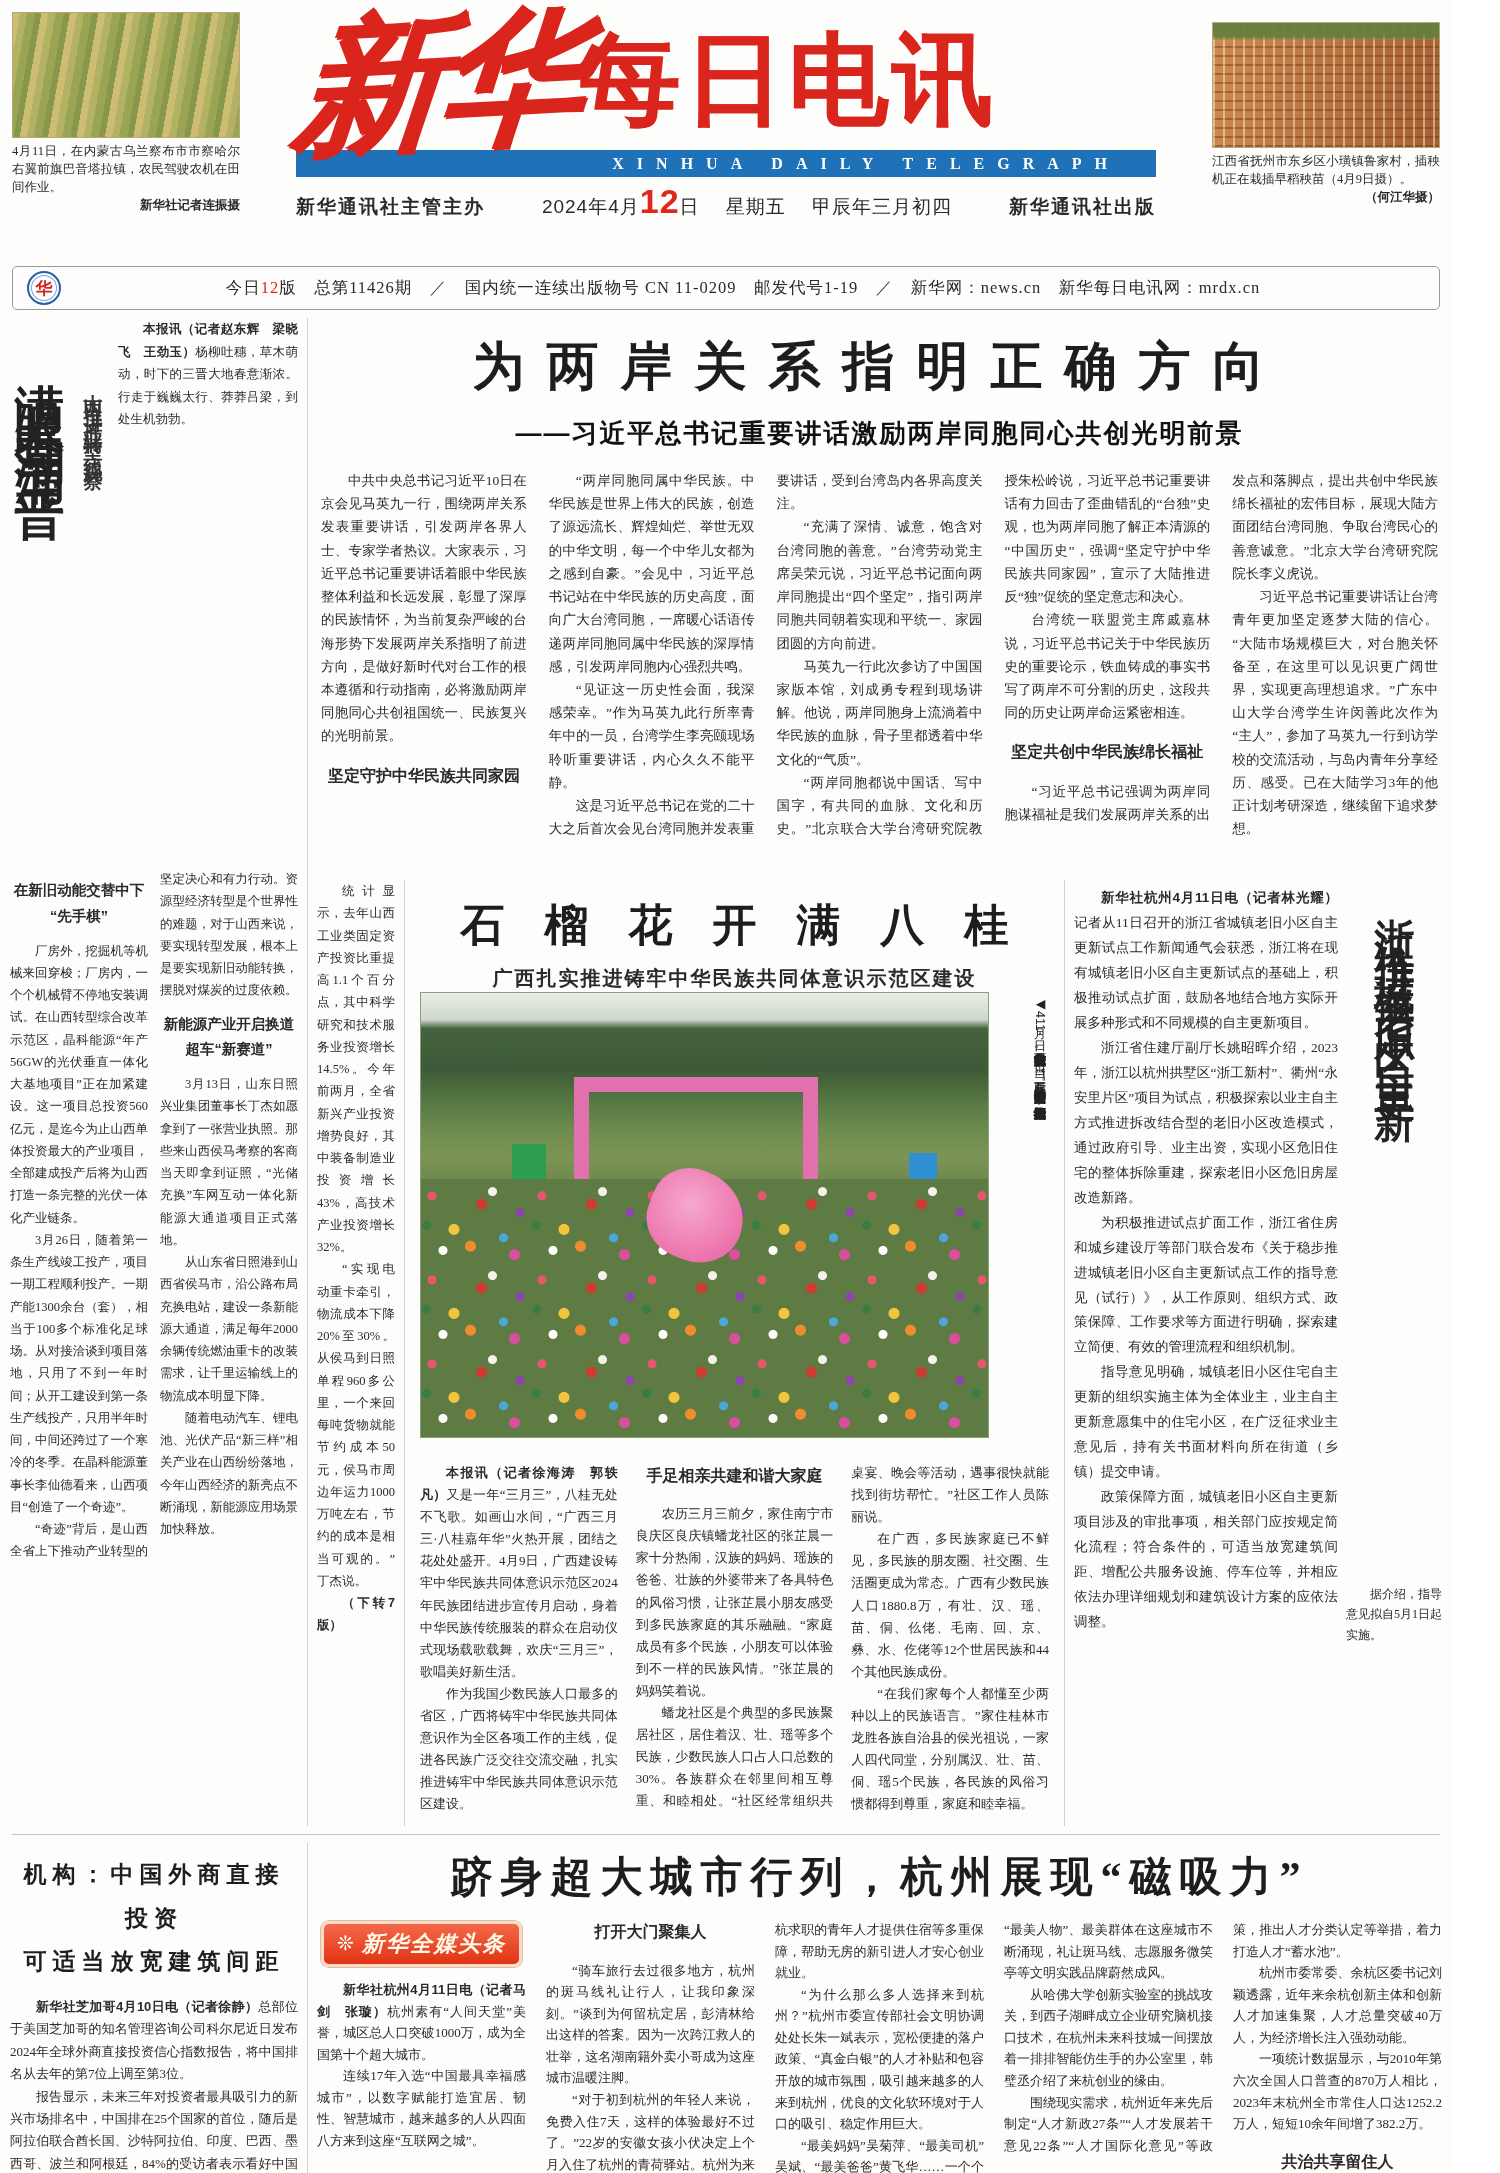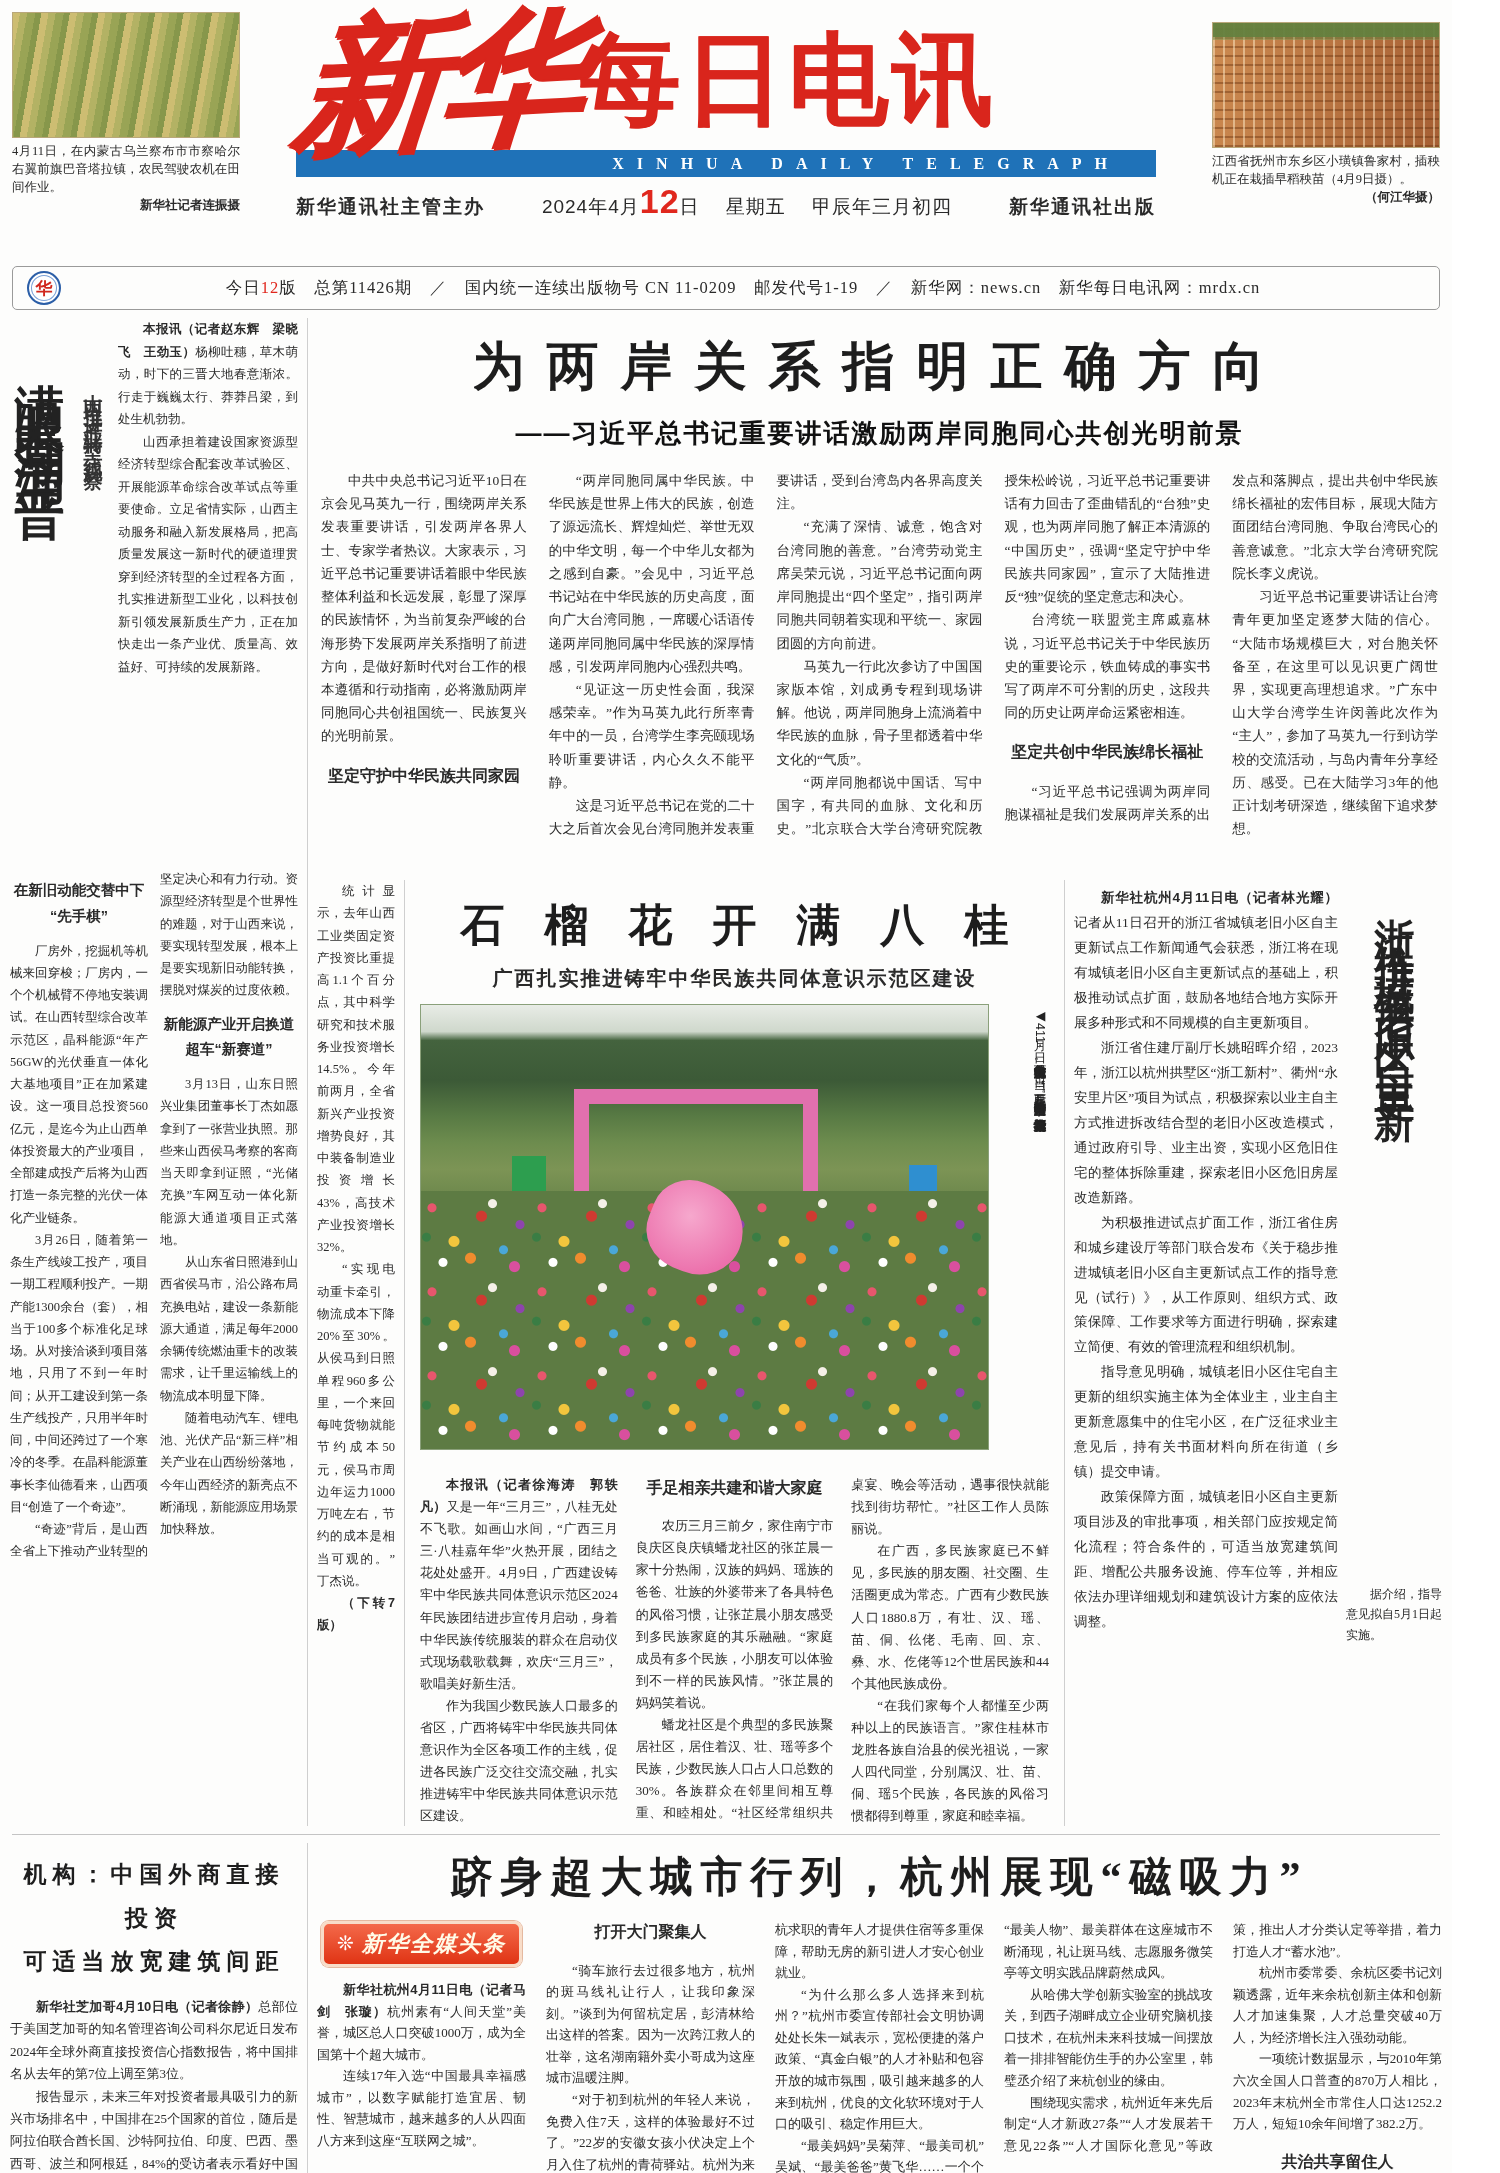--- a/index.html
+++ b/index.html
@@ -65,21 +65,21 @@
   .taiwan { height:562px; overflow:hidden; padding:6px 4px 0 4px; }
   .tw-headline { text-align:center; font-size:52px; font-weight:900; letter-spacing:22px; color:#1d1d1d; margin:8px 0 14px 0; }
   .tw-subhead { text-align:center; font-family:"Liberation Sans","DejaVu Sans",sans-serif; font-weight:bold; font-size:26px; letter-spacing:2px; margin-bottom:18px; color:#111; }
   .tw-body { columns:5; column-gap:22px; font-size:13.5px; line-height:1.72; height:400px; overflow:hidden; }
 
   
   .bandB { display:flex; height:946px; overflow:hidden; }
   .sx-overflow { width:78px; flex:0 0 auto; font-size:12.5px; line-height:1.78; overflow:hidden; }
   .guangxi { flex:1; overflow:hidden; padding:0 6px; }
   .gx-headline { text-align:center; font-size:44px; font-weight:900; letter-spacing:40px; text-indent:40px; margin:16px 0 10px 0; color:#1d1d1d; }
-  .gx-subhead { text-align:center; font-family:"Liberation Sans","DejaVu Sans",sans-serif; font-weight:bold; font-size:20px; letter-spacing:2px; margin-bottom:12px; }
+  .gx-subhead { text-align:center; font-family:"Liberation Sans","DejaVu Sans",sans-serif; font-weight:bold; font-size:20px; letter-spacing:2px; }
   .gx-photo-row { display:flex; height:446px; }
   .gx-photo { flex:1; position:relative; overflow:hidden; border:1px solid #8aa07a;
      background:linear-gradient(180deg,#e8ece6 0%,#cfd8cc 6%,#44633e 8%,#3c5a37 17%,#587a44 25%,#6d8c4e 31%,#7c9455 37%,#5d7b43 50%,#577b40 100%); }
   .gx-gate { position:absolute; left:27%; top:19%; width:43%; height:42%; border:15px solid #e170ae; border-bottom:none; }
   .gx-sign1 { position:absolute; left:16%; top:34%; width:6%; height:16%; background:#2d9e4f; }
   .gx-sign2 { position:absolute; right:9%; top:36%; width:5%; height:14%; background:#2f8fd0; }
   .gx-flower { position:absolute; left:40%; top:40%; width:96px; height:90px; background:radial-gradient(circle at 40% 40%,#f6a8cd,#e85da0); border-radius:46% 60% 52% 48%; transform:rotate(22deg); }
   .gx-crowd { position:absolute; left:0; right:0; bottom:0; height:58%; background-color:#5d7b43;
      background-image:
       radial-gradient(circle at 10% 20%, #e8566d 0 4px, transparent 5px),
@@ -167,21 +167,20 @@
   <div class="rowA">
 
     <aside class="shanxi">
       <div class="sx-top">
         <div class="sx-vhead">
           <div class="sx-vtitle">满眼春潮涌三晋</div>
           <div class="sx-vsub">山西推进产业转型一线观察</div>
         </div>
         <div class="sx-col1">
           <p class="t"><span class="lead">本报讯（记者赵东辉　梁晓飞　王劲玉）</span><span>杨柳吐穗，草木萌动，时下的三晋大地春意渐浓。行走于巍巍太行、莽莽吕梁，到处生机勃勃。</span></p>
-          <p class="t">山西承担着建设国家资源型经济转型综合配套改革试验区、开展能源革命综合改革试点等重要使命。立足省情实际，山西主动服务和融入新发展格局，把高质量发展这一新时代的硬道理贯穿到经济转型的全过程各方面，扎实推进新型工业化，以科技创新引领发展新质生产力，正在加快走出一条产业优、质量高、效益好、可持续的发展新路。</p>
         </div>
       </div>
       <div class="sx-bottom">
         <h3 class="colsub">在新旧动能交替中下“先手棋”</h3>
         <p class="t">厂房外，挖掘机等机械来回穿梭；厂房内，一个个机械臂不停地安装调试。在山西转型综合改革示范区，晶科能源“年产56GW的光伏垂直一体化大基地项目”正在加紧建设。这一项目总投资560亿元，是迄今为止山西单体投资最大的产业项目，全部建成投产后将为山西打造一条完整的光伏一体化产业链条。</p>
         <p class="t">3月26日，随着第一条生产线竣工投产，项目一期工程顺利投产。一期产能1300余台（套），相当于100多个标准化足球场。从对接洽谈到项目落地，只用了不到一年时间；从开工建设到第一条生产线投产，只用半年时间，中间还跨过了一个寒冷的冬季。在晶科能源董事长李仙德看来，山西项目“创造了一个奇迹”。</p>
         <p class="t">“奇迹”背后，是山西全省上下推动产业转型的坚定决心和有力行动。资源型经济转型是个世界性的难题，对于山西来说，要实现转型发展，根本上是要实现新旧动能转换，摆脱对煤炭的过度依赖。</p>
         <h3 class="colsub">新能源产业开启换道超车“新赛道”</h3>
         <p class="t">3月13日，山东日照兴业集团董事长丁杰如愿拿到了一张营业执照。那些来山西侯马考察的客商当天即拿到证照，“光储充换”车网互动一体化新能源大通道项目正式落地。</p>
         <p class="t">从山东省日照港到山西省侯马市，沿公路布局充换电站，建设一条新能源大通道，满足每年2000余辆传统燃油重卡的改装需求，让千里运输线上的物流成本明显下降。</p>

